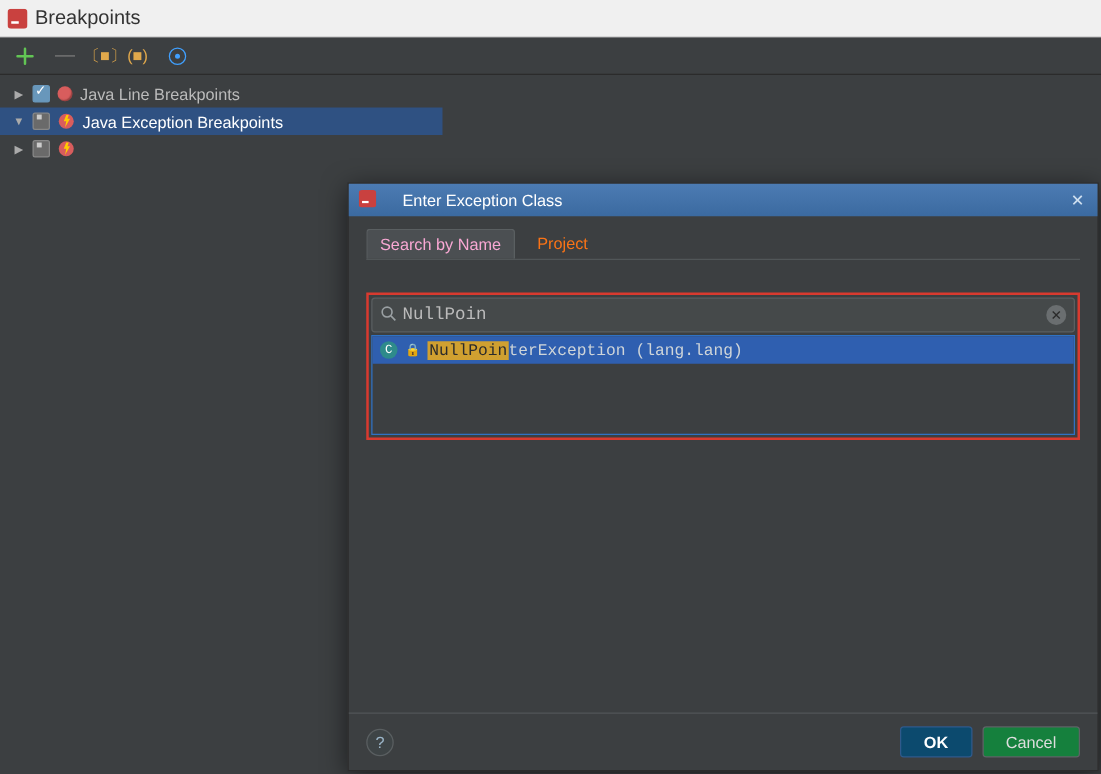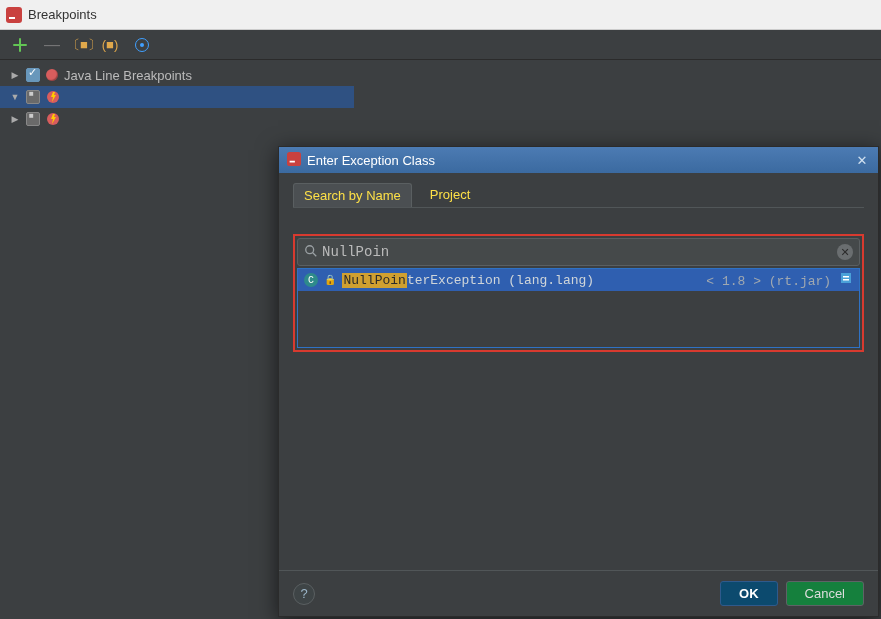--- a/index.html
+++ b/index.html
@@ -16,21 +16,21 @@
     background: #f0f0f0;
     display: flex; align-items: center;
     padding: 0 6px;
     gap: 6px;
     border-bottom: 1px solid #ccc;
   }
   .titlebar-icon {
     width:16px; height:16px;
     display:inline-block; line-height:0;
   }
-  .titlebar-title { color:#333; font-size:13px; }
+  .titlebar-title { color:#333; font-size:16px; }
   .toolbar {
     height: 30px;
     background: #3c3f41;
     display:flex; align-items:center;
     padding: 0 12px; gap: 16px;
     border-bottom:1px solid #2b2b2b;
   }
   .tb-icon { width:16px; height:16px; display:flex; align-items:center; justify-content:center; cursor:pointer; }
   .tb-add svg path { stroke:#62c554; }
   .tb-minus { color:#777; font-size:16px; line-height:1; }
@@ -58,29 +58,29 @@
   .modal {
     position:absolute; left:278px; top:146px;
     width:601px; height:471px;
     background:#3c3f41;
     box-shadow: 0 4px 20px rgba(0,0,0,.6);
     border:1px solid #2b2b2b;
     display:flex; flex-direction:column;
   }
   .modal-title {
     height:26px; background:linear-gradient(#4c7bb3,#3b6aa0);
-    color:#fff; display:flex; align-items:center; padding:0 8px; gap:6px;
+    color:#fff; display:flex; align-items:center; padding:0 8px; gap:21px;
     font-size:13px;
   }
   .modal-title .spacer { flex:1; }
   .modal-close { width:16px; height:16px; display:flex; align-items:center; justify-content:center; color:#d0e0f0; cursor:pointer; }
   .modal-body { padding: 10px 14px 0 14px; flex:1; display:flex; flex-direction:column; }
   .tabs { display:flex; gap:8px; border-bottom:1px solid #515658; margin-bottom:26px; }
-  .tab { padding:4px 10px; color:#fde047; cursor:pointer; }
-  .tab.active { background:#4b4f52; border:1px solid #5a5f61; border-bottom:none; border-radius:3px 3px 0 0; color:#fde047; }
+  .tab { padding:4px 10px; color:#f97316; cursor:pointer; }
+  .tab.active { background:#4b4f52; border:1px solid #5a5f61; border-bottom:none; border-radius:3px 3px 0 0; color:#f9a8d4; }
 
   .highlight-box { border:2px solid #d83a2f; padding:2px; margin-bottom:4px; }
   .search-row {
     height:28px; background:#45494a;
     border:1px solid #5a5f61; border-radius:3px;
     display:flex; align-items:center; padding:0 6px;
     margin-bottom:2px;
     position:relative;
   }
   .search-icon { color:#9aa0a3; margin-right:4px; }
@@ -143,20 +143,21 @@
     <span class="dot red"></span>
     <span class="tree-label">Java Line Breakpoints</span>
   </div>
   <div class="tree-row selected">
     <span class="arrow">▼</span>
     <span class="chk mixed"></span>
     <span class="bolt"><svg viewBox="0 0 14 14">
           <circle cx="7" cy="7" r="6" fill="#d85d5d"></circle>
           <path d="M7 2l-2 5h2l-1 5 4-7h-2l1-3z" fill="#ffcc00"></path>
         </svg></span>
+    <span class="tree-label">Java Exception Breakpoints</span>
   </div>
   <div class="tree-row">
     <span class="arrow">▶</span>
     <span class="chk mixed"></span>
     <span class="bolt"><svg viewBox="0 0 14 14">
           <circle cx="7" cy="7" r="6" fill="#d85d5d"></circle>
           <path d="M7 2l-2 5h2l-1 5 4-7h-2l1-3z" fill="#ffcc00"></path>
         </svg></span>
   </div>
 </div>
@@ -186,29 +187,20 @@
             </svg>
         </span>
         <input class="search-input" value="NullPoin" style="">
         <span class="clear-btn">✕</span>
       </div>
       <div class="results">
         <div class="result-row">
           <span class="result-c">C</span>
           <span class="result-lock">🔒</span>
           <span><span class="hl">NullPoin</span><span>terException</span> <span>(lang.lang)</span></span>
-          <span class="result-tail">
-            <span>&lt; 1.8 &gt;</span>
-            <span>(rt.jar)</span>
-            <span class="result-jar"><svg viewBox="0 0 14 14">
-                  <rect x="2" y="2" width="10" height="10" fill="#4aa0d8"></rect>
-                  <rect x="4" y="5" width="6" height="1.5" fill="#fff"></rect>
-                  <rect x="4" y="8" width="6" height="1.5" fill="#fff"></rect>
-                </svg></span>
-          </span>
         </div>
       </div>
     </div>
   </div>
   <div class="modal-footer">
     <span class="help-btn">?</span>
     <span class="footer-spacer"></span>
     <button class="btn primary">OK</button>
     <button class="btn">Cancel</button>
   </div>

